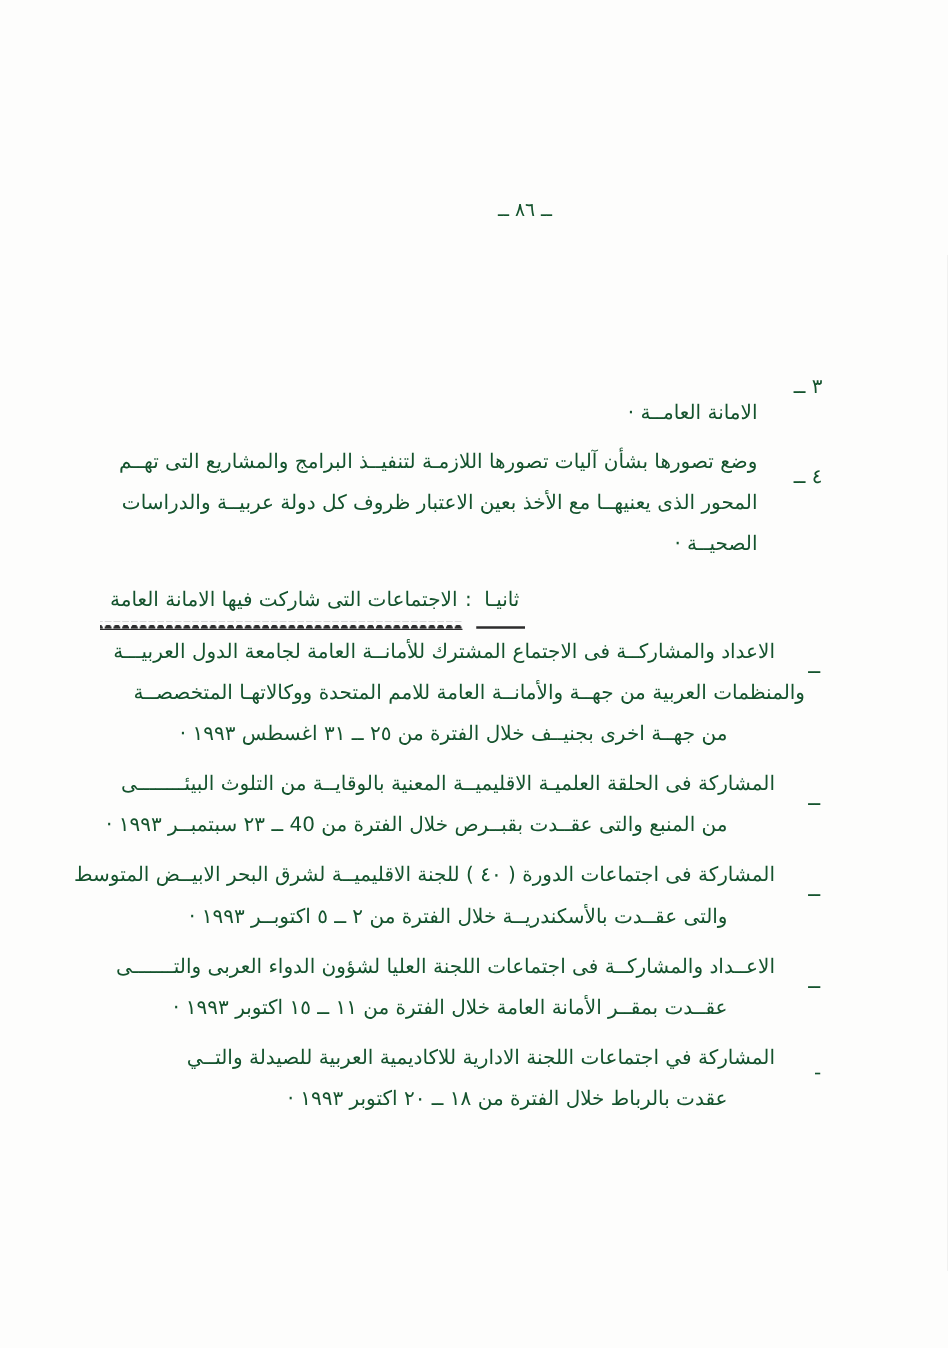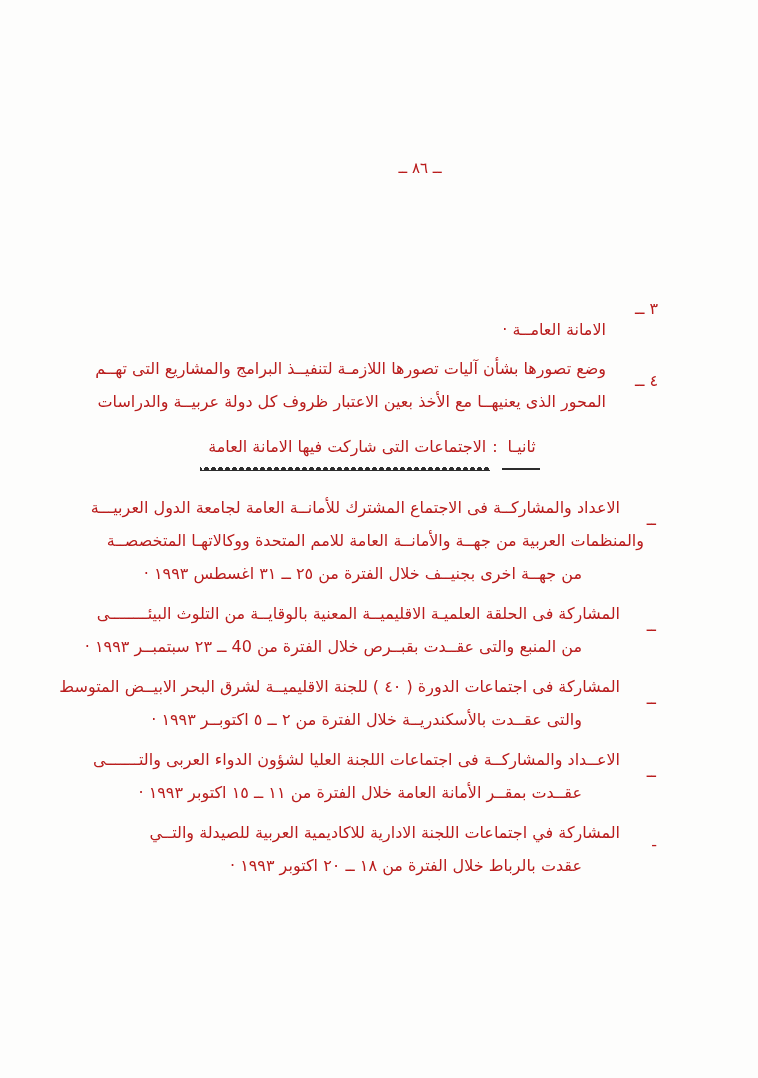--- a/index.html
+++ b/index.html
@@ -6,21 +6,21 @@
   .page {
     position: relative;
     width: 758px;
     height: 1078px;
     margin: 0 auto;
     background: #fefefdff;
     background: #fdfdfc;
     overflow: hidden;
     direction: rtl;
     font-family: "DejaVu Sans", sans-serif;
-    color: #b91c1c;
+    color: #14532d;
     font-size: 16px;
     line-height: 33px;
   }
   .page-number {
     position: absolute;
     top: 152px;
     left: 350px;
     width: 140px;
     text-align: center;
     font-size: 15px;
@@ -46,23 +46,23 @@
     top: 0;
     white-space: nowrap;
     margin-top: 12px;
   }
   
   .num-item .line { padding-left: 0; padding-right: 52px; }
   .num-item-4 { margin-top: 6px; }
   
   .heading {
     margin-top: 12px;
-    margin-bottom: 28px;
+    margin-bottom: 8px;
     position: relative;
-    text-align: center;
+    text-align: left;
     white-space: nowrap;
     height: 33px;
   }
   .heading-label {
     position: relative;
     display: inline-block;
     padding: 0 2px;
   }
   .heading-label::after {
     content: "";
@@ -110,20 +110,21 @@
       </div>
       <div class="line line-last">الامانة العامــة ·</div>
     </div>
 
     <div class="para num-item num-item-4">
       <div class="line">
         <span class="marker">٤ ــ</span>
         <span>وضع تصورها بشأن آليات تصورها اللازمـة لتنفيــذ البرامج والمشاريع التى تهــم</span>
       </div>
       <div class="line">المحور الذى يعنيهــا مع الأخذ بعين الاعتبار ظروف كل دولة عربيــة والدراسات</div>
+      <div class="line line-last">الصحيــة ·</div>
     </div>
 
     <div class="heading">
       <span class="heading-label">ثانيـا</span><span class="heading-sep">:</span><span class="heading-title">الاجتماعات التى شاركت فيها الامانة العامة</span>
     </div>
 
     <div class="para bullet">
       <div class="line line-first">
         <span class="marker">ــ</span>
         <span>الاعداد والمشاركــة فى الاجتماع المشترك للأمانــة العامة لجامعة الدول العربيـــة</span>

